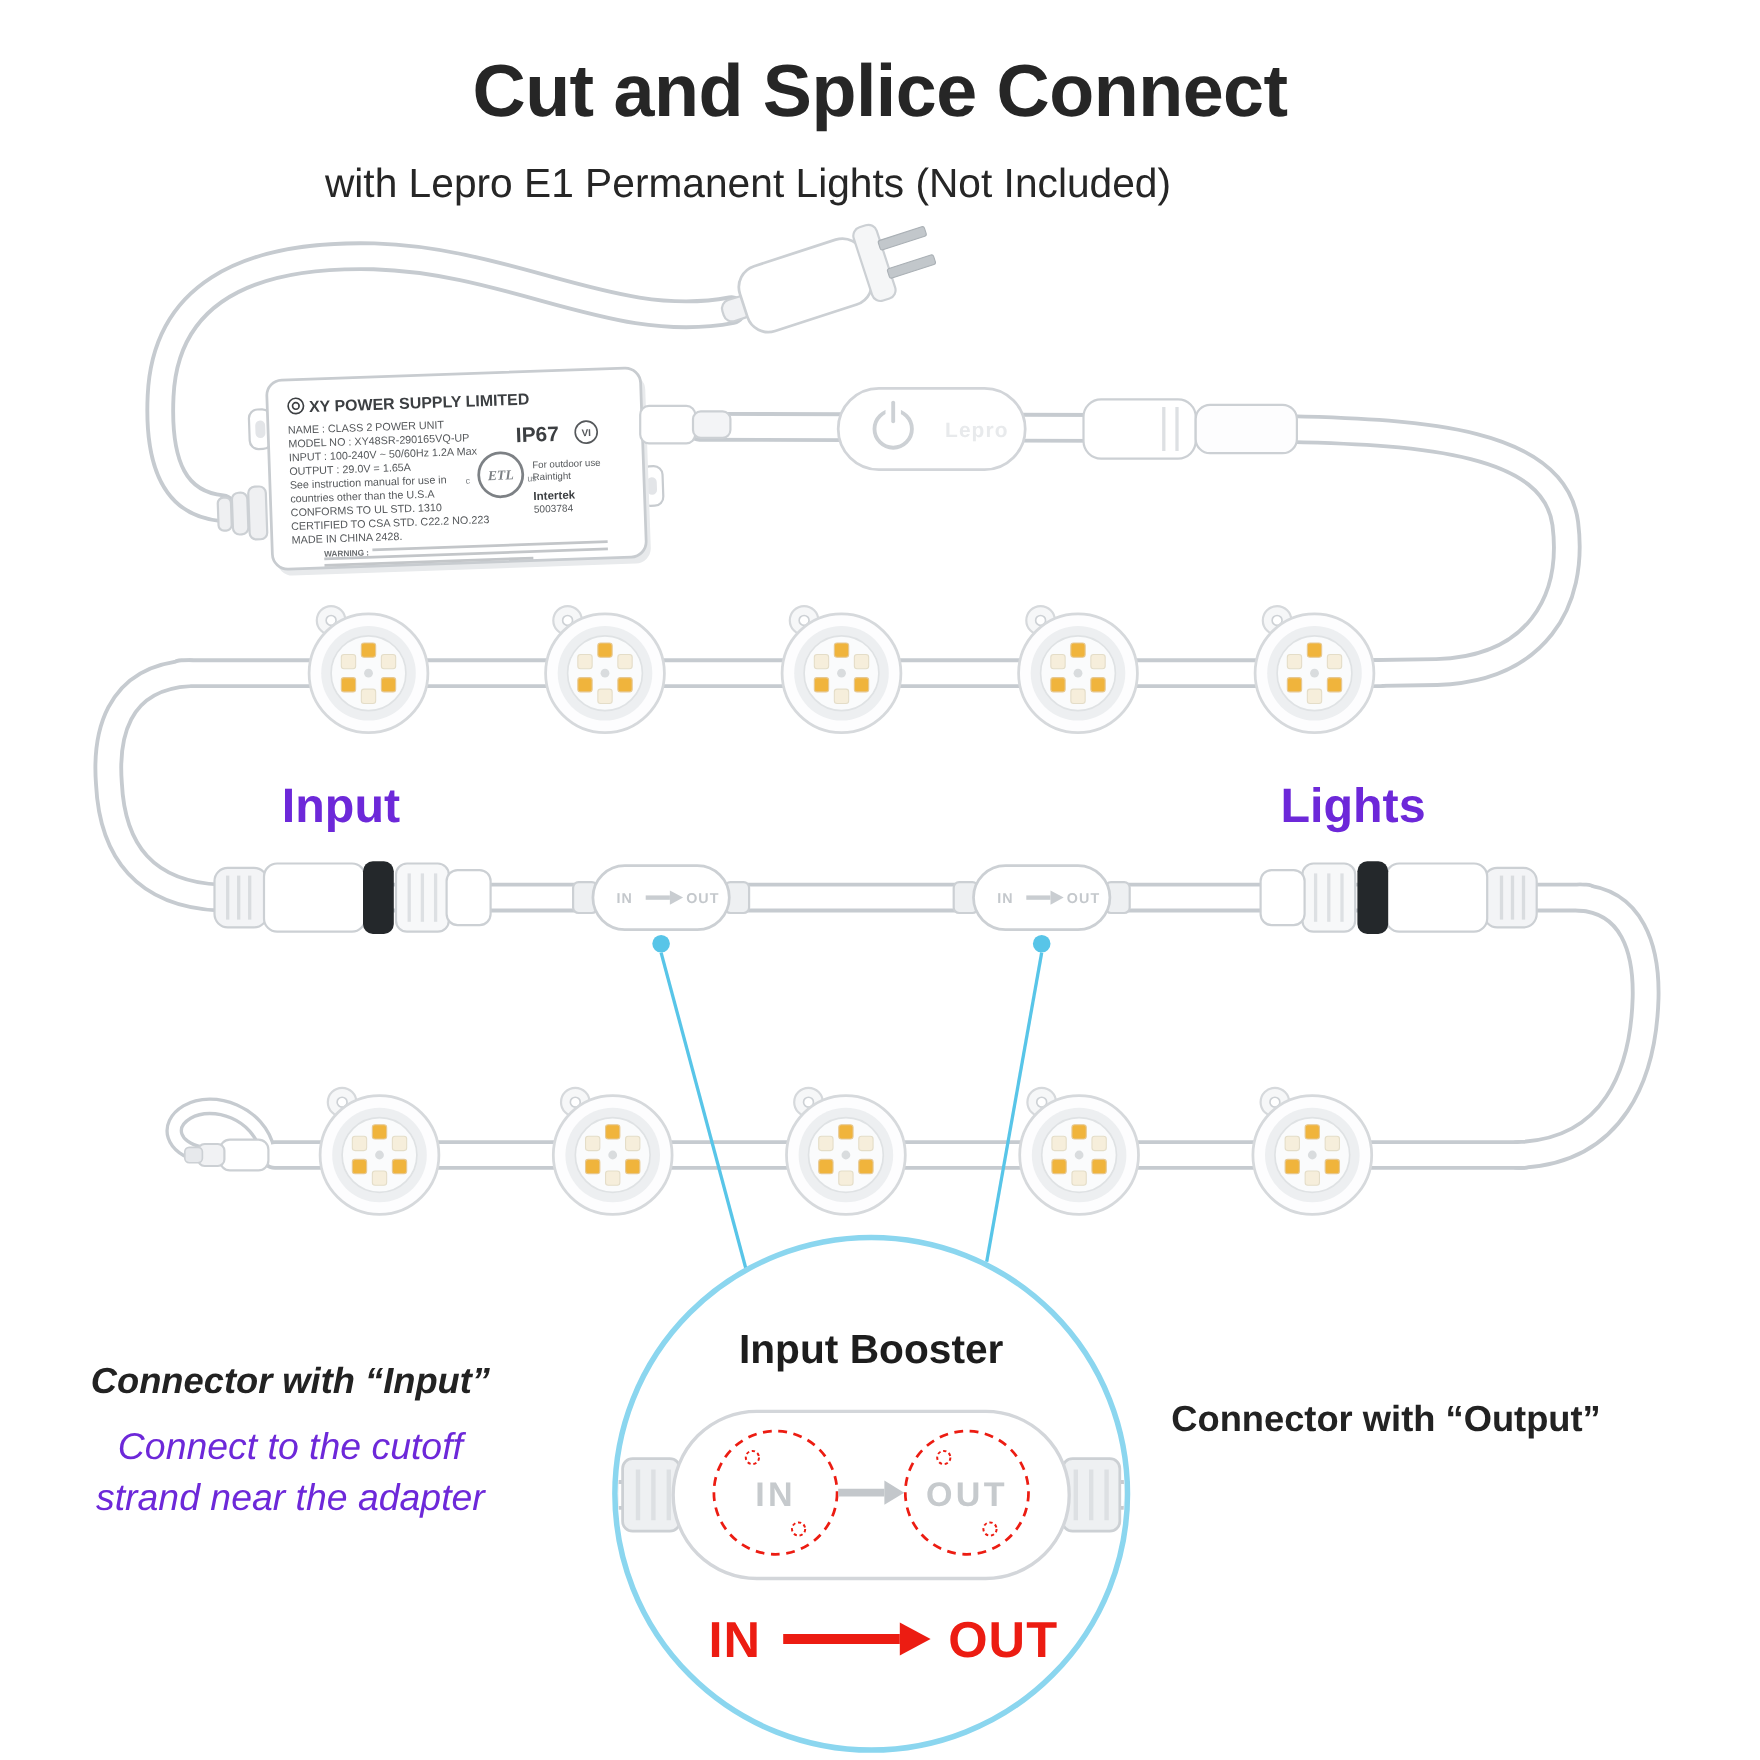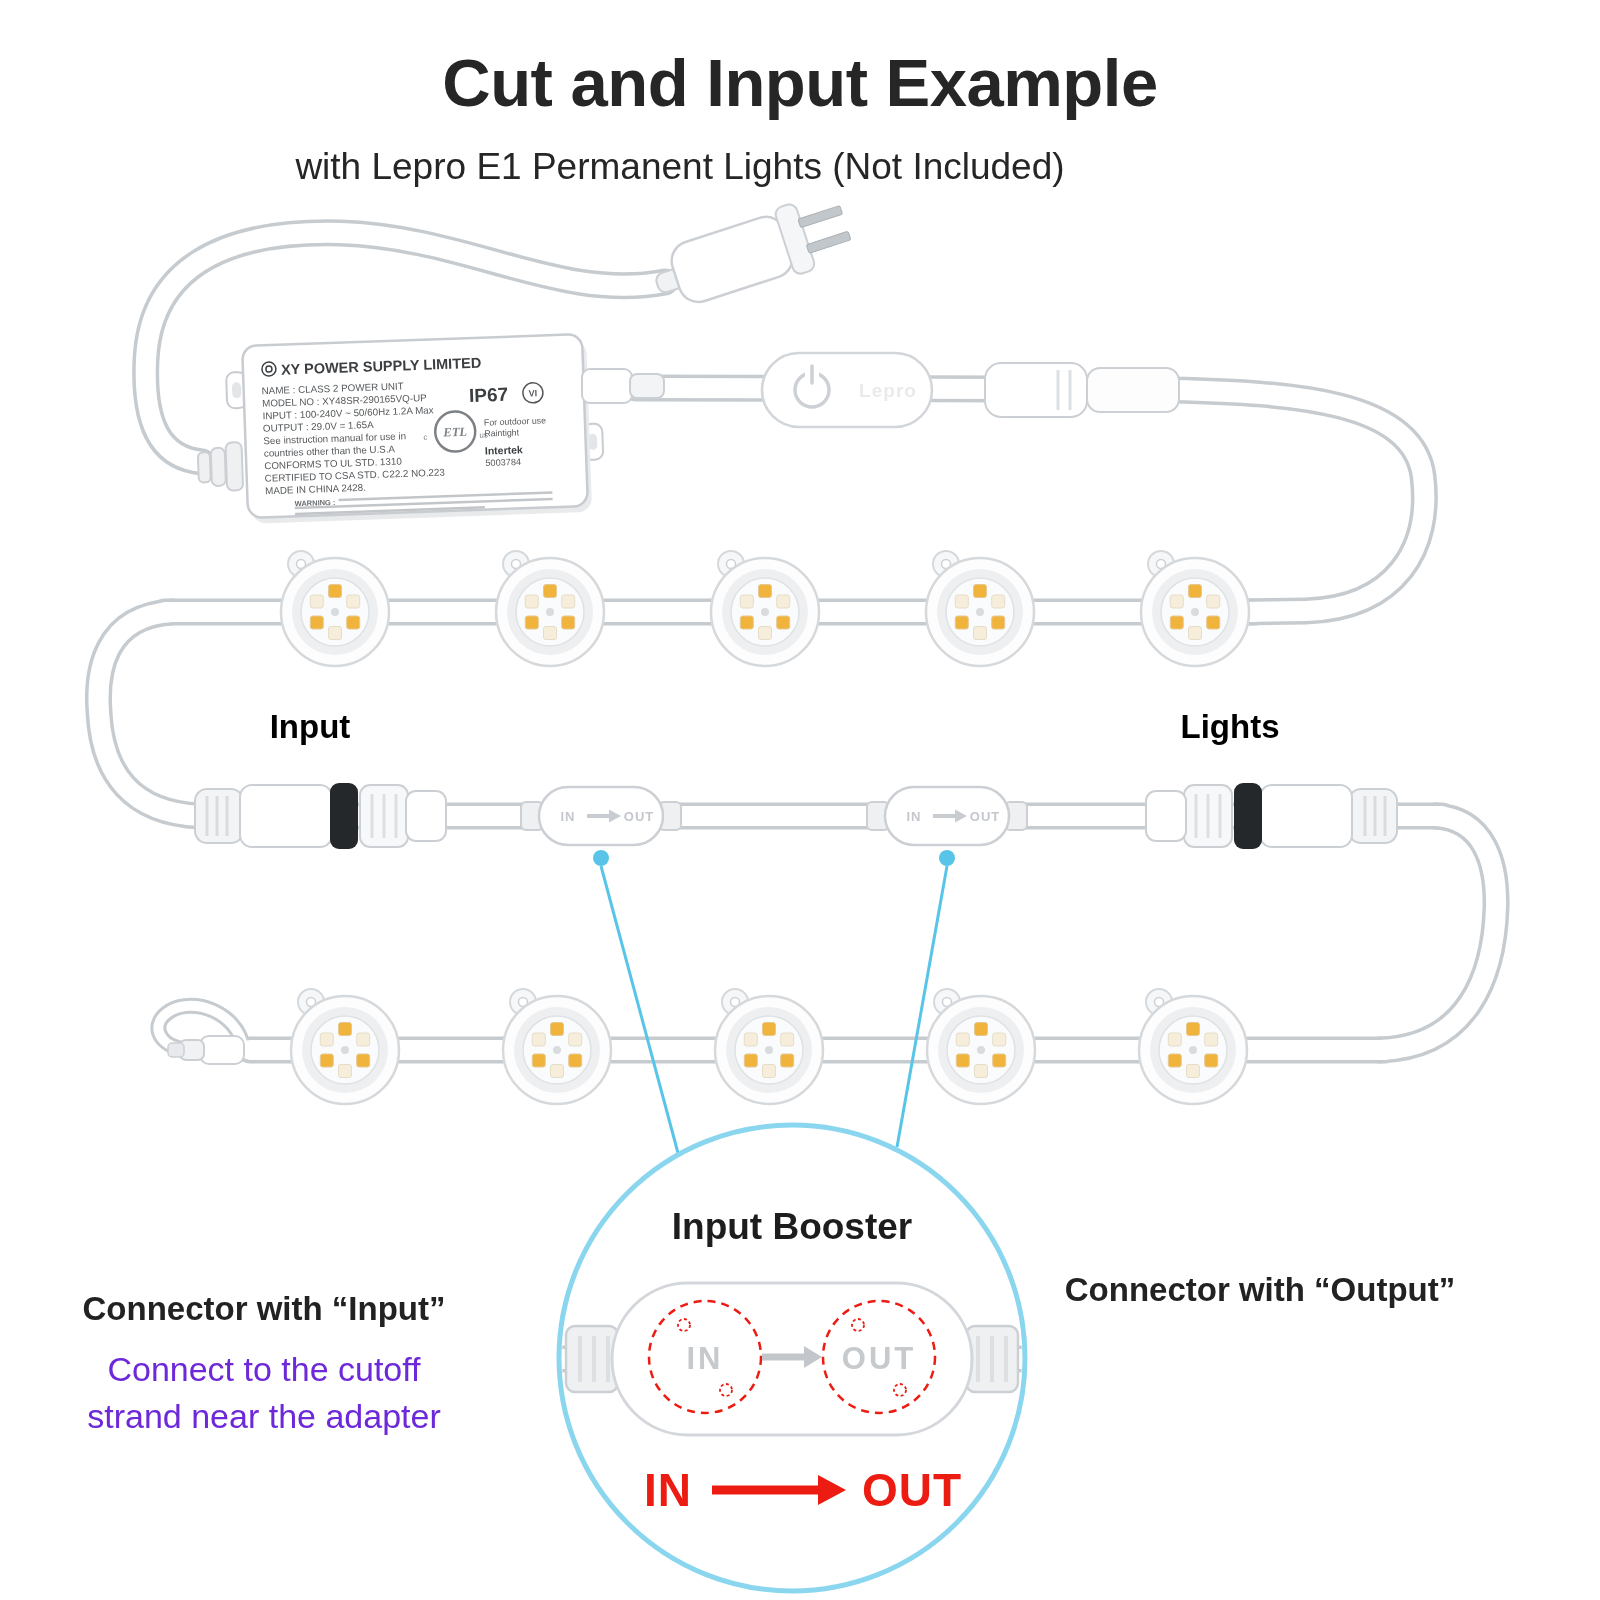--- a/index.html
+++ b/index.html
@@ -20,28 +20,28 @@
     left: 0; top: 44px; width: 1600px;
     text-align: center;
     font-size: 67px; font-weight: 800; letter-spacing: -0.5px;
     color: #262626;
   }
   .subtitle {
     left: 0; top: 146px; width: 1360px;
     text-align: center;
     font-size: 37px; font-weight: 400; color: #262626;
   }
-  .io-label { font-size: 33px; font-weight: 700; text-align: center; width: 240px; color: #000000; }
+  .io-label { font-size: 44px; font-weight: 700; text-align: center; width: 240px; color: #6d28d9; }
   #input-label  { left: 190px;  top: 708px; }
   #output-label { left: 1110px; top: 708px; }
 
   .note { text-align: center; }
   .note h3 { margin: 0; font-size: 33px; font-weight: 700; color: #222; }
   .note p  { margin: 18px 0 0; font-size: 34px; line-height: 1.38; white-space: pre-line; color: #6d28d9; }
-  #note-input  { left: 14px;   top: 1290px; width: 500px; }
+  #note-input  { left: 14px;   top: 1236px; width: 500px; font-style: italic; }
   #note-output { left: 1008px; top: 1271px; width: 504px; }
 
   #magnifier-title {
     left: 592px; top: 1206px; width: 400px;
     text-align: center; font-size: 37px; font-weight: 700; color: #1d1d1d;
   }
 
   
   .cable-out { fill: none; stroke: #c6cbd0; stroke-width: 27; stroke-linecap: round; }
   .cable-in  { fill: none; stroke: #ffffff; stroke-width: 20; stroke-linecap: round; }
@@ -289,21 +289,21 @@
   </g>
 
   <g>
     <text class="mag-red" x="668" y="1506" fill="#ec1c12">IN</text>
     <line x1="712" y1="1490" x2="818" y2="1490" stroke="#ec1c12" stroke-width="9"></line>
     <polygon points="818,1475 846,1490 818,1505" fill="#ec1c12"></polygon>
     <text class="mag-red" x="912" y="1506" fill="#ec1c12">OUT</text>
   </g>
 </svg>
 
-<div class="overlay title">Cut and Input Example</div>
+<div class="overlay title">Cut and Splice Connect</div>
 <div class="overlay subtitle">with Lepro E1 Permanent Lights (Not Included)</div>
 
 <div class="overlay io-label" id="input-label">Input</div>
 <div class="overlay io-label" id="output-label">Lights</div>
 
 <div class="overlay" id="magnifier-title">Input Booster</div>
 
 <div class="overlay note" id="note-input">
   <h3>Connector with “Input”</h3>
   <p>Connect to the cutoff

